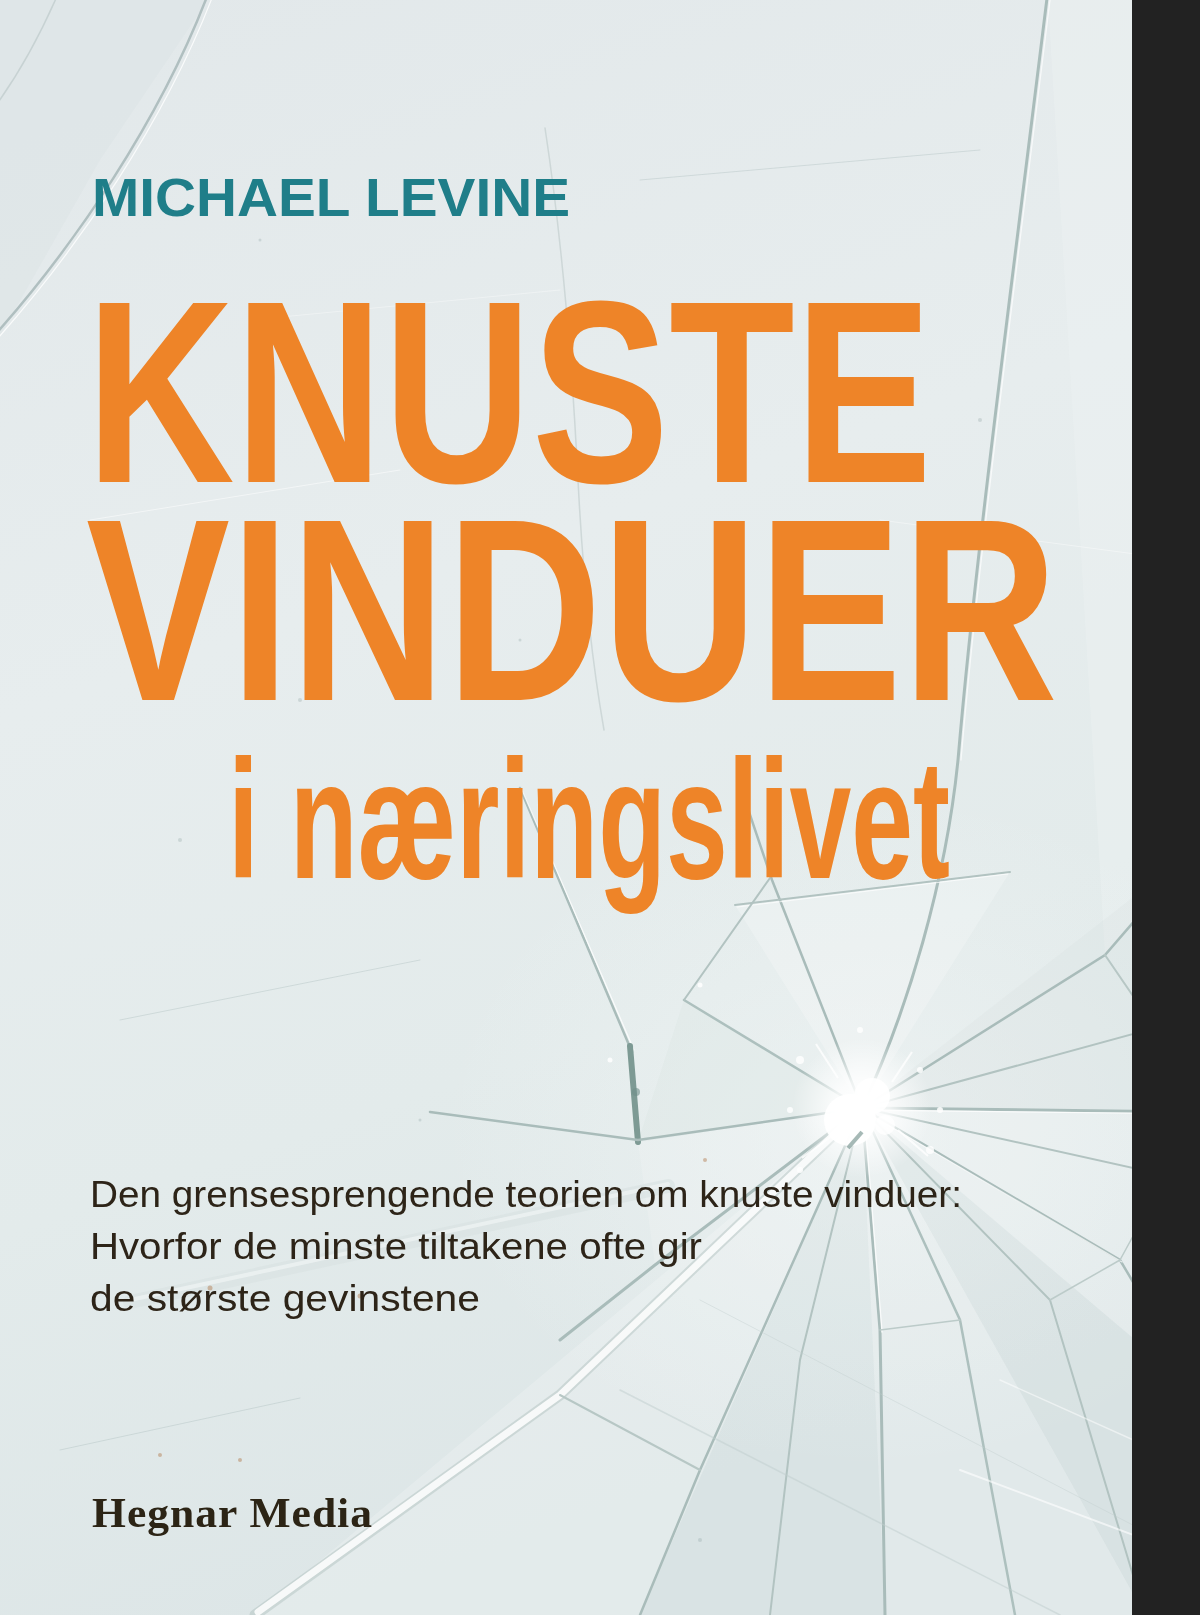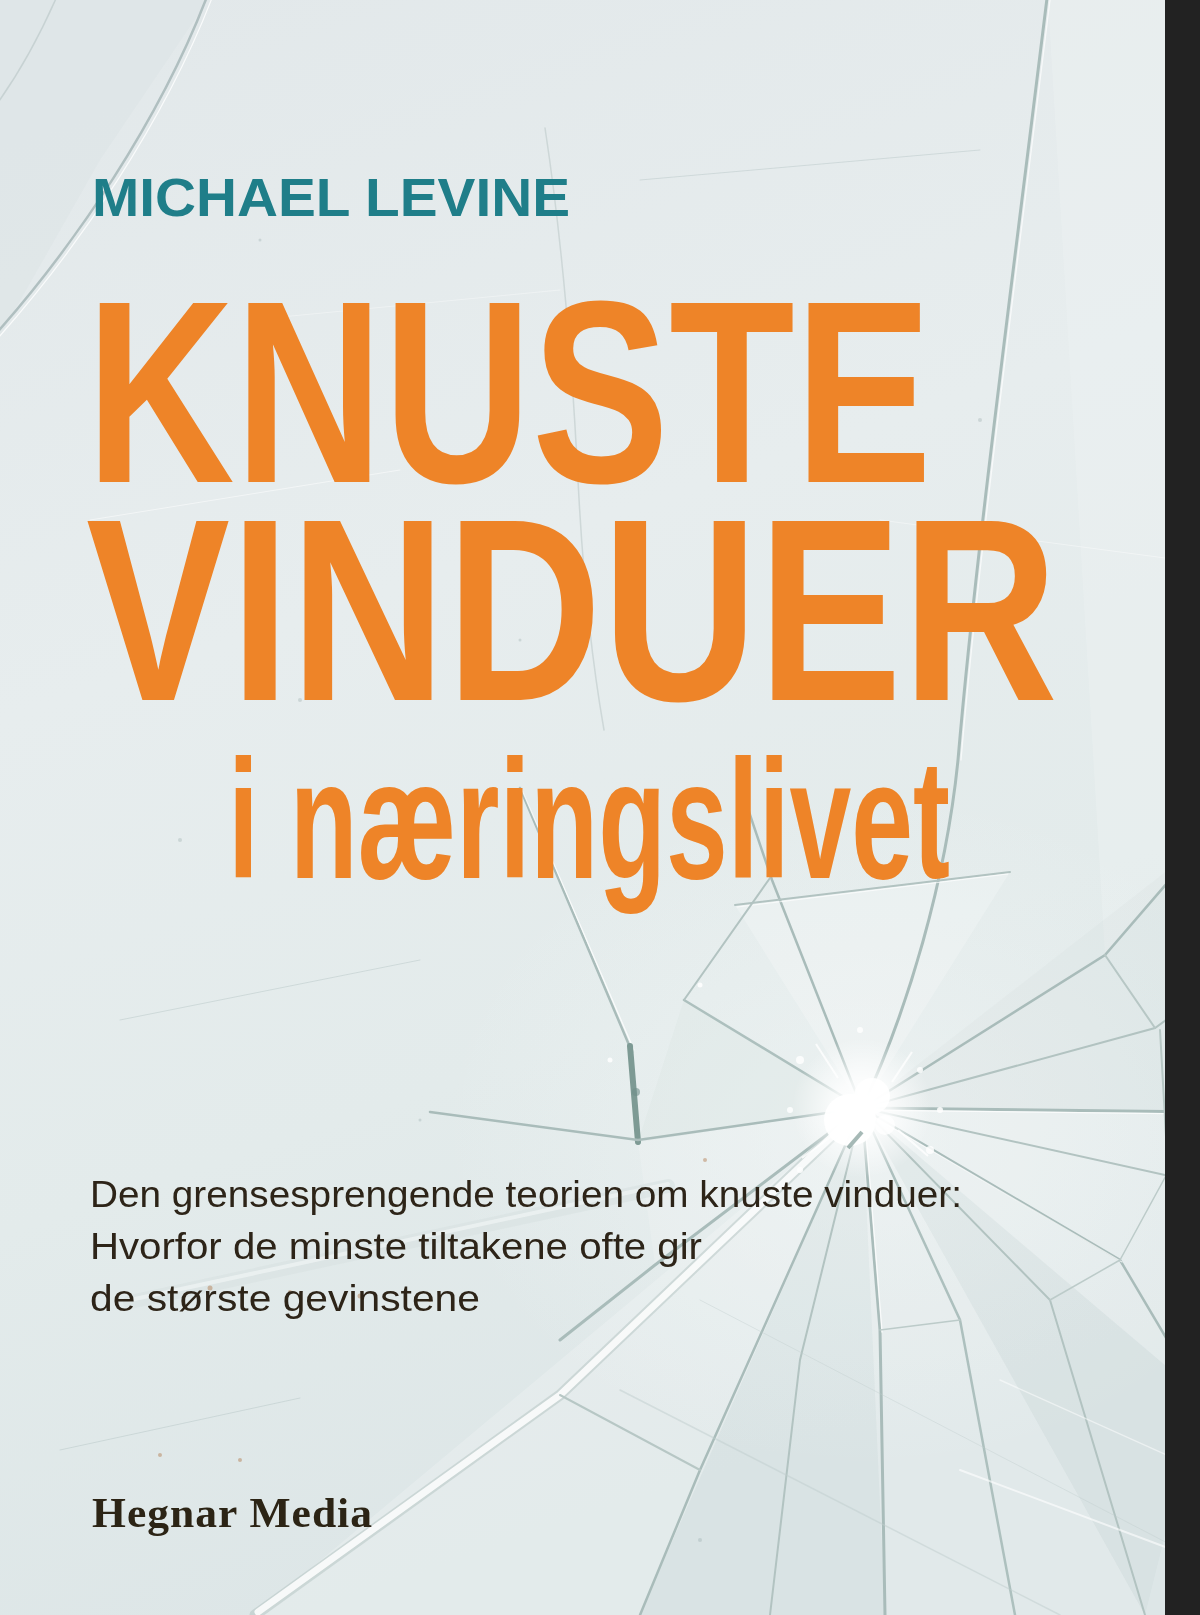--- a/index.html
+++ b/index.html
@@ -2,21 +2,20 @@
 <html><head>
 <meta charset="utf-8">
 <style>
   html,body{margin:0;padding:0;background:#222;}
   .cover{
     position:relative;
     width:1132px;height:1615px;
     overflow:hidden;
     background:#a3a3a3;
     font-family:"Liberation Sans", sans-serif;
-    padding-left:33px;
   }
   .cover svg{position:absolute;inset:0;display:block;}
   text{font-family:"Liberation Sans", sans-serif;}
   .author-text{font-weight:700;fill:#1f7e89;}
   .title-text{font-weight:700;fill:#ee8428;}
   .subtitle-text{font-weight:500;fill:#2d2418;}
   .publisher-text{font-family:"Liberation Serif", serif;font-weight:700;fill:#2c2415;letter-spacing:1px;}
 </style>
 </head>
 <body>

